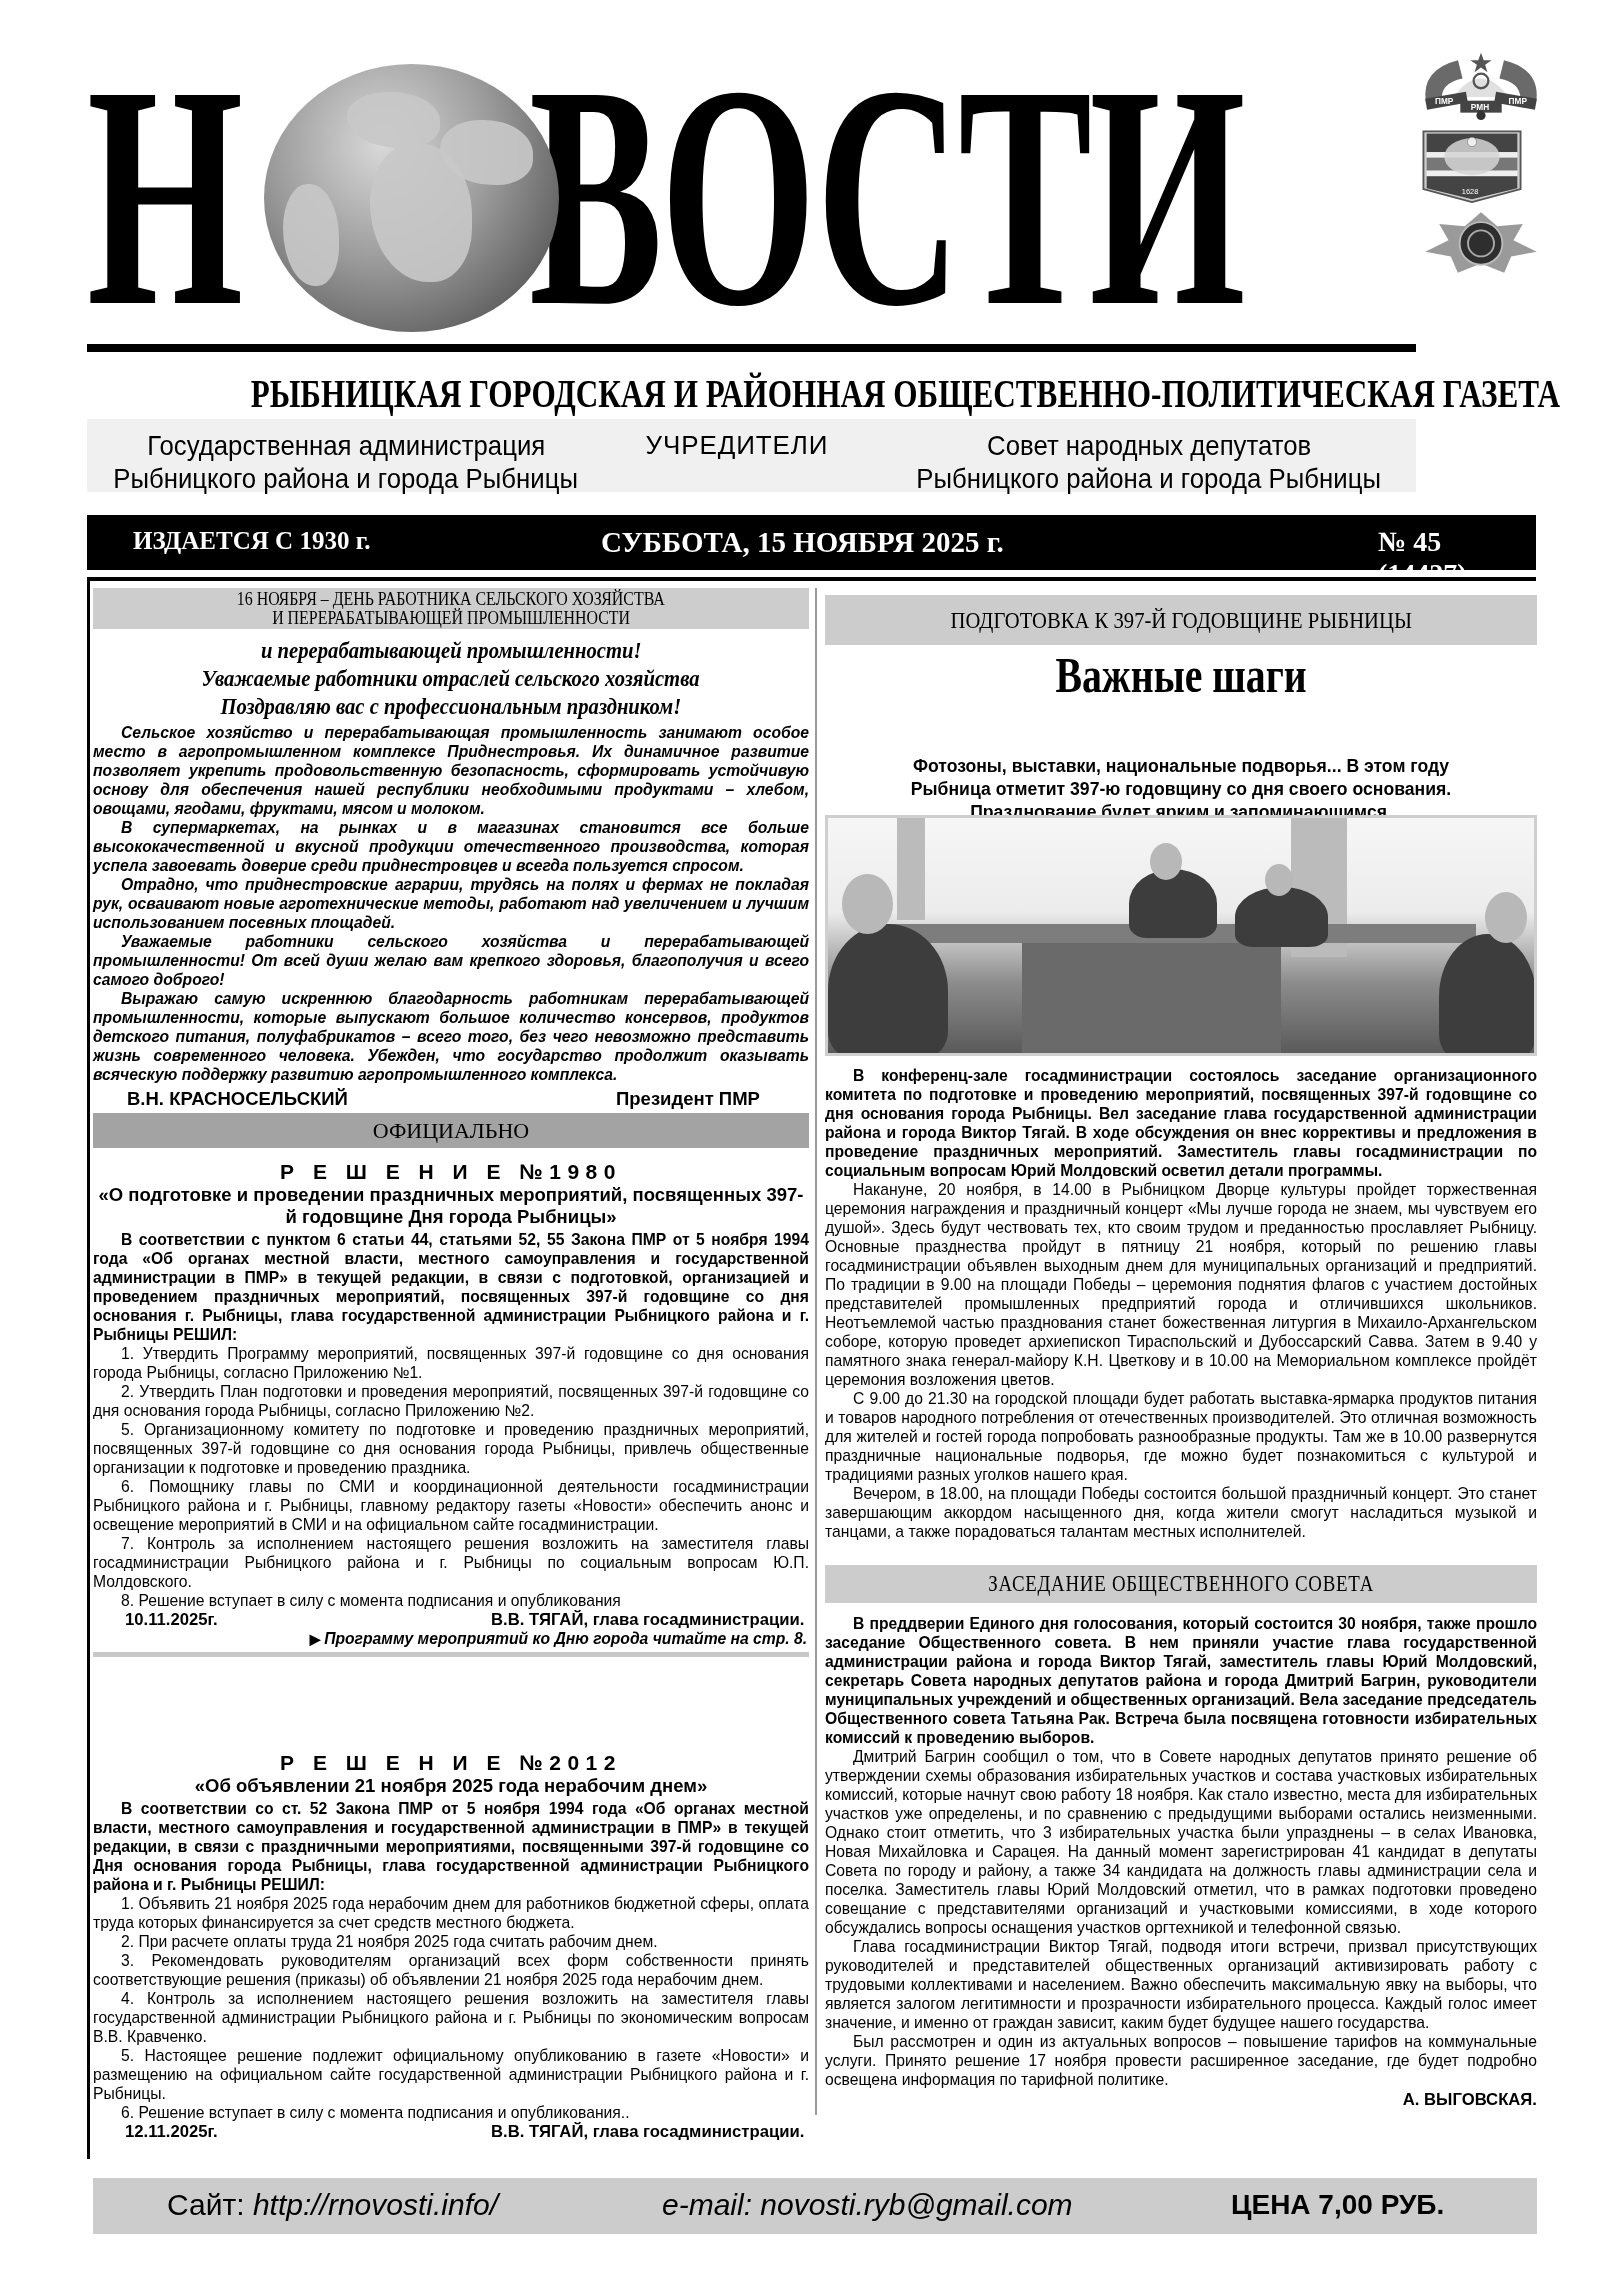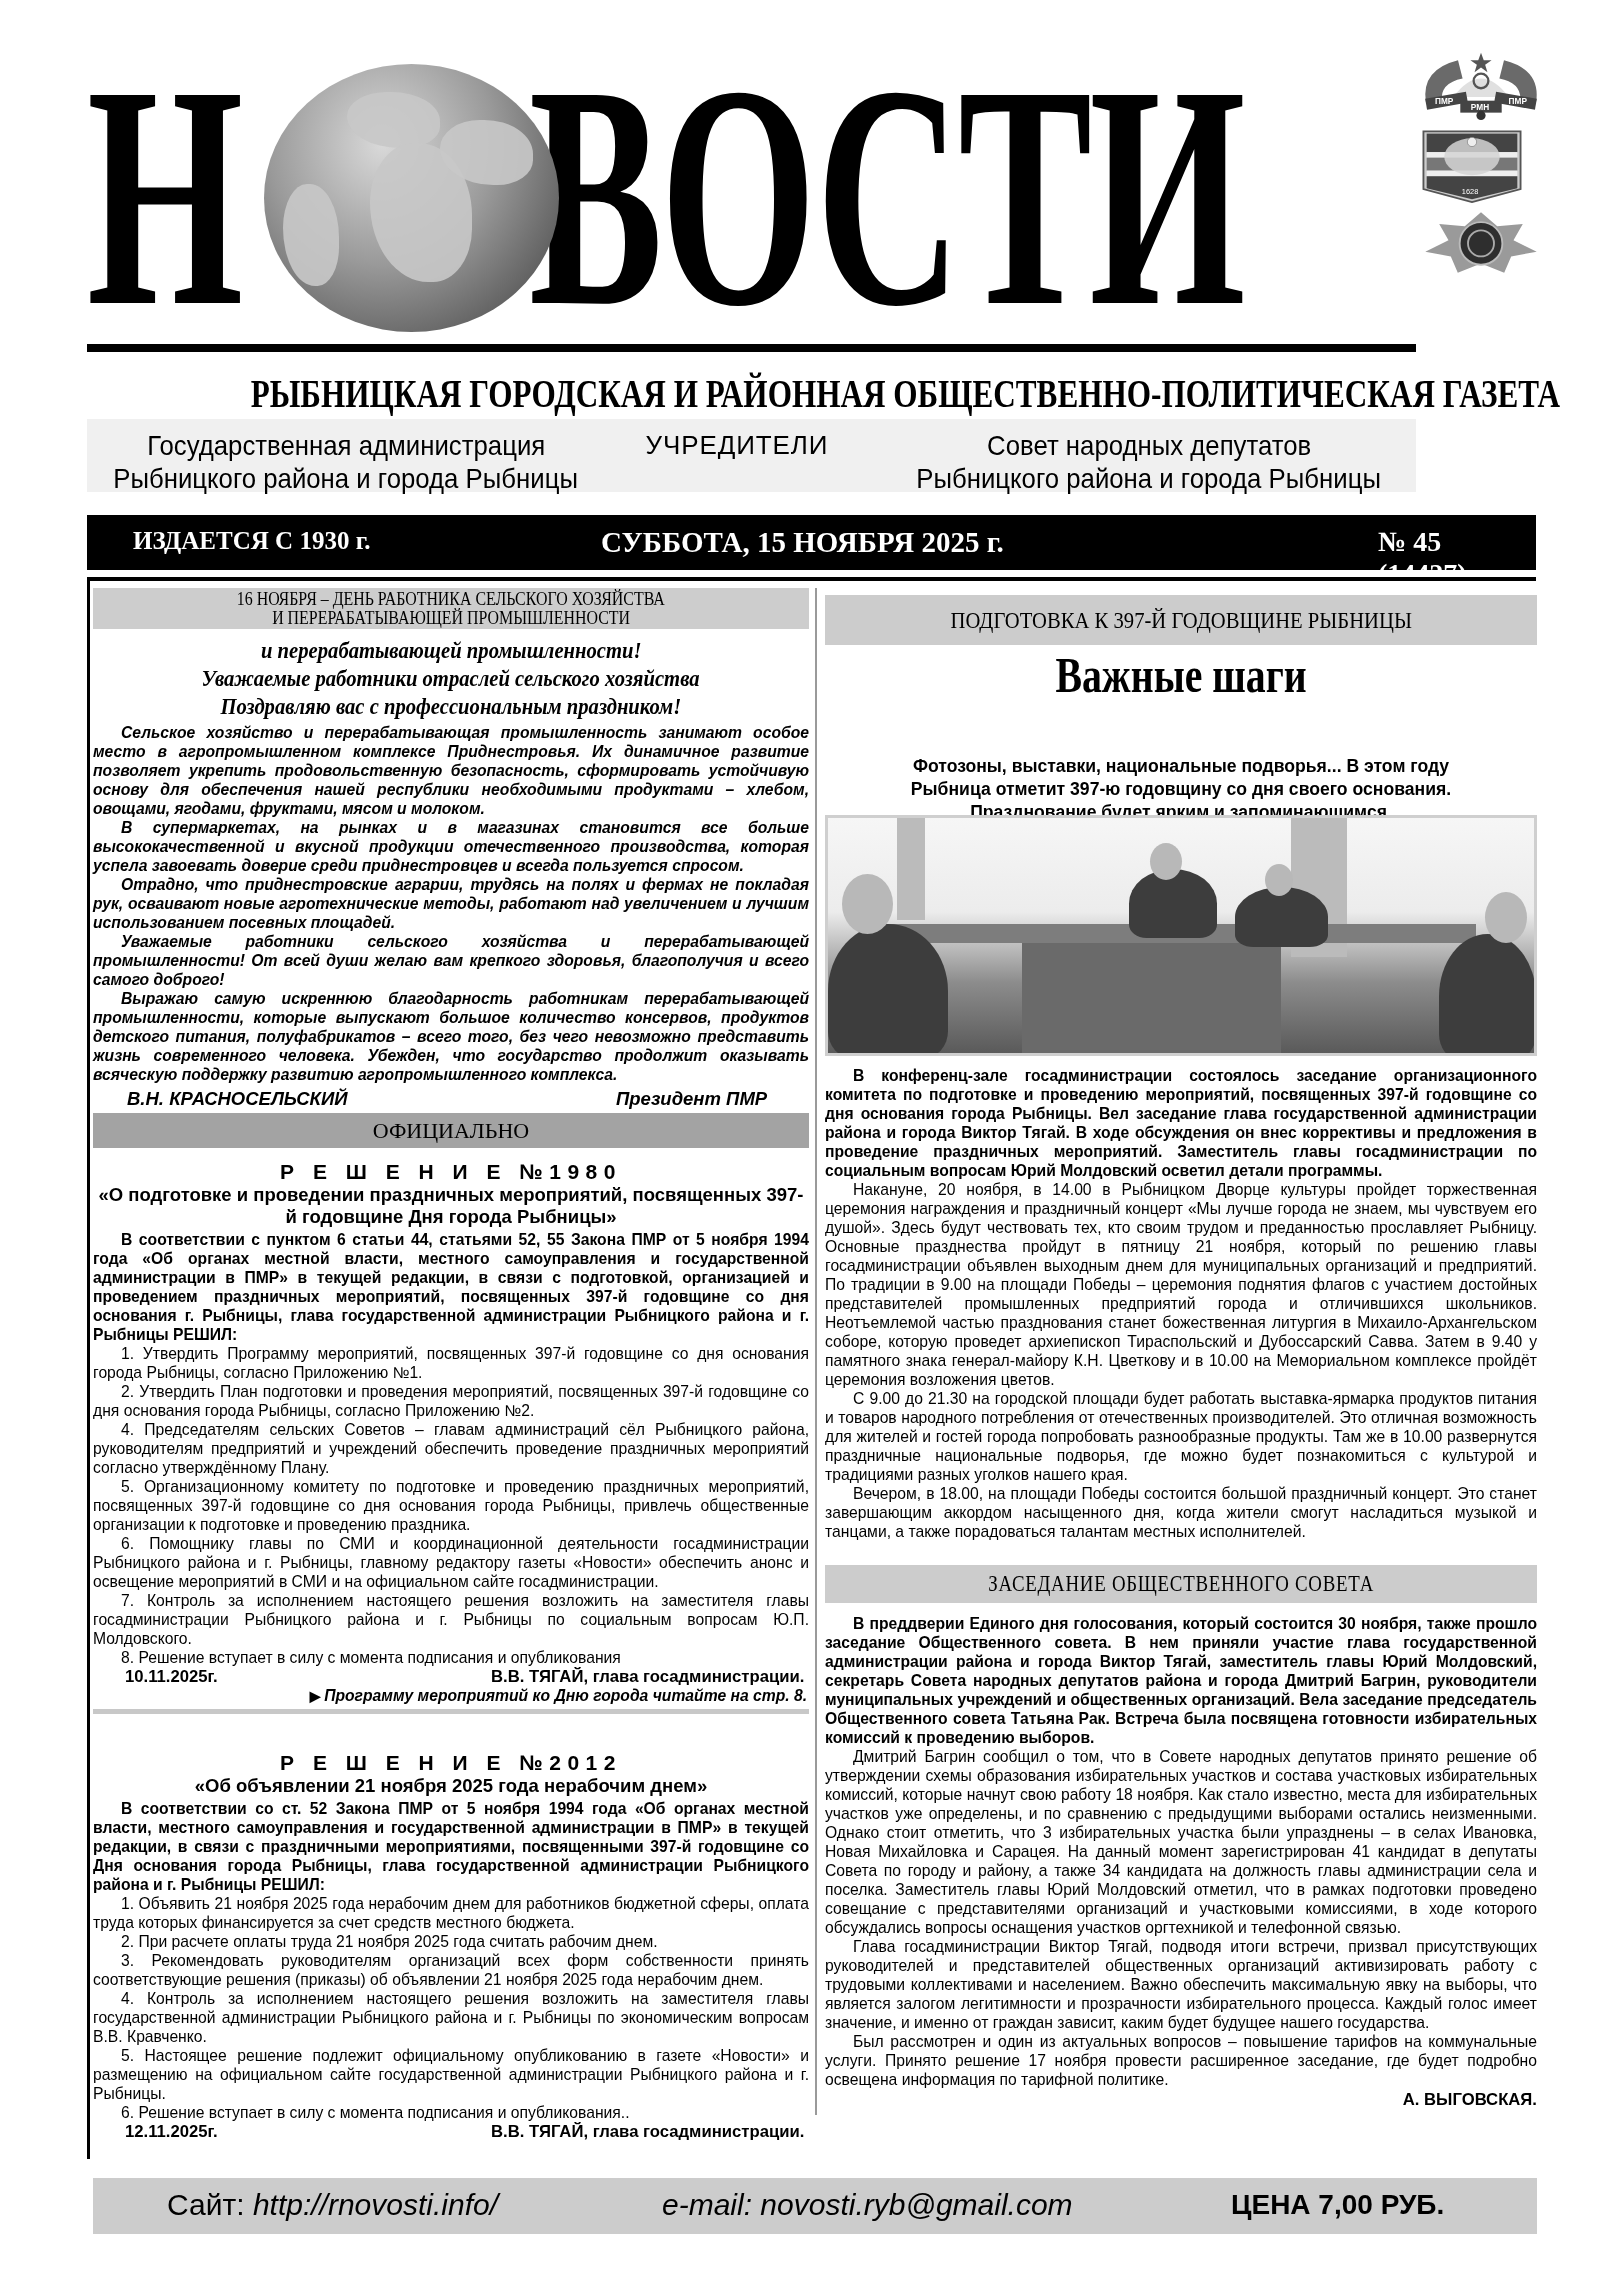--- a/index.html
+++ b/index.html
@@ -59,21 +59,21 @@
 
   .greeting-head { position: absolute; left: 0; top: 48px; width: 716px; text-align: center;
                    font-family: "Liberation Serif", serif; font-style: italic; font-weight: 700;
                    font-size: 24px; line-height: 28px; }
   .greeting-head div span { display:inline-block; transform: scaleX(0.86); }
 
   .body-text { font-size: 16.7px; line-height: 19.4px; text-align: justify; }
   .body-text p { text-indent: 28px; }
 
   .greeting-body { position: absolute; left: 0; top: 135px; width: 716px; font-style: italic; font-weight: 700; font-size: 15.7px; line-height: 19px; }
-  .greeting-sign { position: absolute; left: 0; top: 500px; width: 716px; height: 23px; font-style: italic; font-weight: 700; font-size: 18.5px; }
+  .greeting-sign { position: absolute; left: 0; top: 500px; width: 716px; height: 23px; font-weight: 700; font-size: 18.5px; }
   .greeting-sign .name { position: absolute; left: 34px; top: 0; }
   .greeting-sign .post { position: absolute; left: 523px; top: 0; }
 
   .band-official { position: absolute; left: 0; top: 525px; width: 716px; height: 35px; background: #a3a3a3;
                    font-size: 22px; line-height: 35px; text-align: center; font-family: "Liberation Serif", serif; }
 
   .decision { position: absolute; left: 0; width: 716px; }
   .decision-1 { top: 571px; }
   .decision-2 { top: 1162px; }
   .dec-num { text-align: center; font-weight: 700; font-size: 21px; line-height: 25px; letter-spacing: 6.5px; }
@@ -224,21 +224,20 @@
 
   <div class="decision decision-1">
     <div class="dec-num">Р Е Ш Е Н И Е №1980</div>
     <div class="dec-title">«О подготовке и проведении праздничных мероприятий, посвященных 397-й годовщине Дня города Рыбницы»</div>
     <div class="dec-preamble">
         <p>В соответствии с пунктом 6 статьи 44, статьями 52, 55 Закона ПМР от 5 ноября 1994 года «Об органах местной власти, местного самоуправления и государственной администрации в ПМР» в текущей редакции, в связи с подготовкой, организацией и проведением праздничных мероприятий, посвященных 397-й годовщине со дня основания г. Рыбницы, глава государственной администрации Рыбницкого района и г. Рыбницы РЕШИЛ:</p>
       </div>
     <div class="dec-items">
       <p>1. Утвердить Программу мероприятий, посвященных 397-й годовщине со дня основания города Рыбницы, согласно Приложению №1.</p>
       <p>2. Утвердить План подготовки и проведения мероприятий, посвященных 397-й годовщине со дня основания города Рыбницы, согласно Приложению №2.</p>
-      <p>4. Председателям сельских Советов – главам администраций сёл Рыбницкого района, руководителям предприятий и учреждений обеспечить проведение праздничных мероприятий согласно утверждённому Плану.</p>
       <p>5. Организационному комитету по подготовке и проведению праздничных мероприятий, посвященных 397-й годовщине со дня основания города Рыбницы, привлечь общественные организации к подготовке и проведению праздника.</p>
       <p>6. Помощнику главы по СМИ и координационной деятельности госадминистрации Рыбницкого района и г. Рыбницы, главному редактору газеты «Новости» обеспечить анонс и освещение мероприятий в СМИ и на официальном сайте госадминистрации.</p>
       <p>7. Контроль за исполнением настоящего решения возложить на заместителя главы госадминистрации Рыбницкого района и г. Рыбницы по социальным вопросам Ю.П. Молдовского.</p>
       <p>8. Решение вступает в силу с момента подписания и опубликования</p>
     </div>
     <div class="dec-sign">
       <span class="d">10.11.2025г.</span>
       <span class="s">В.В. ТЯГАЙ, глава госадминистрации.</span>
     </div>
     <div class="dec-note">

